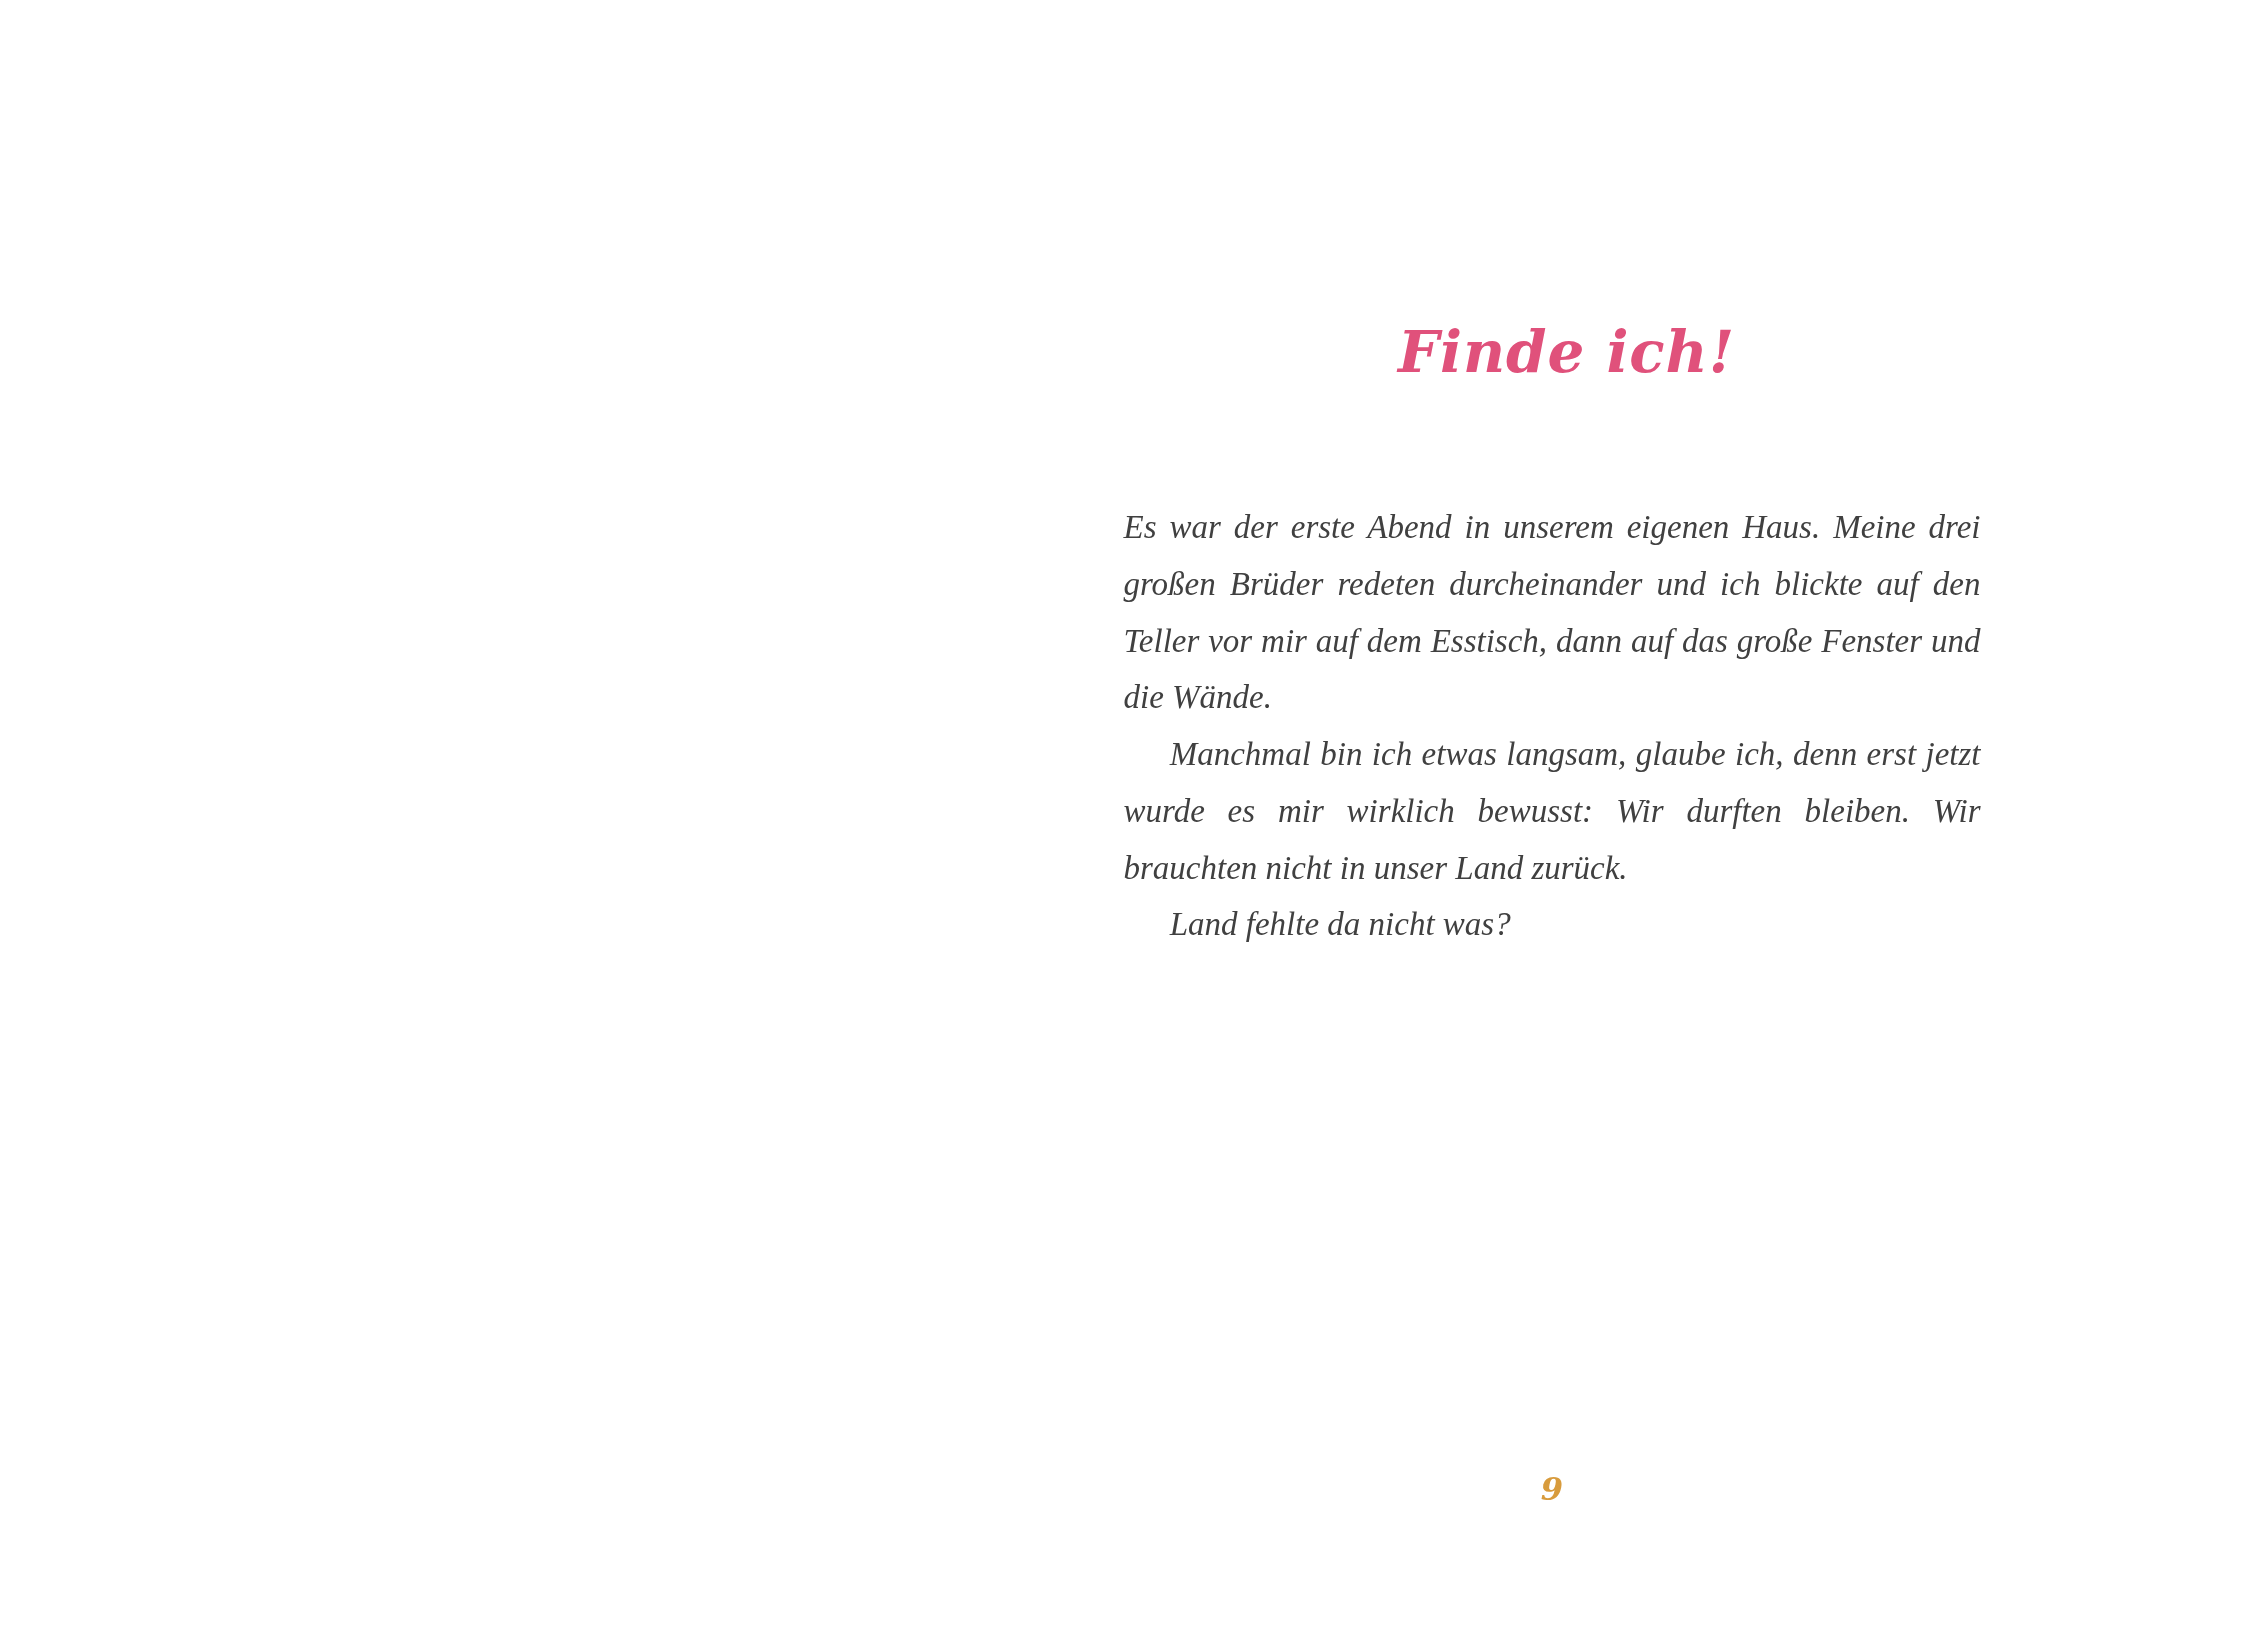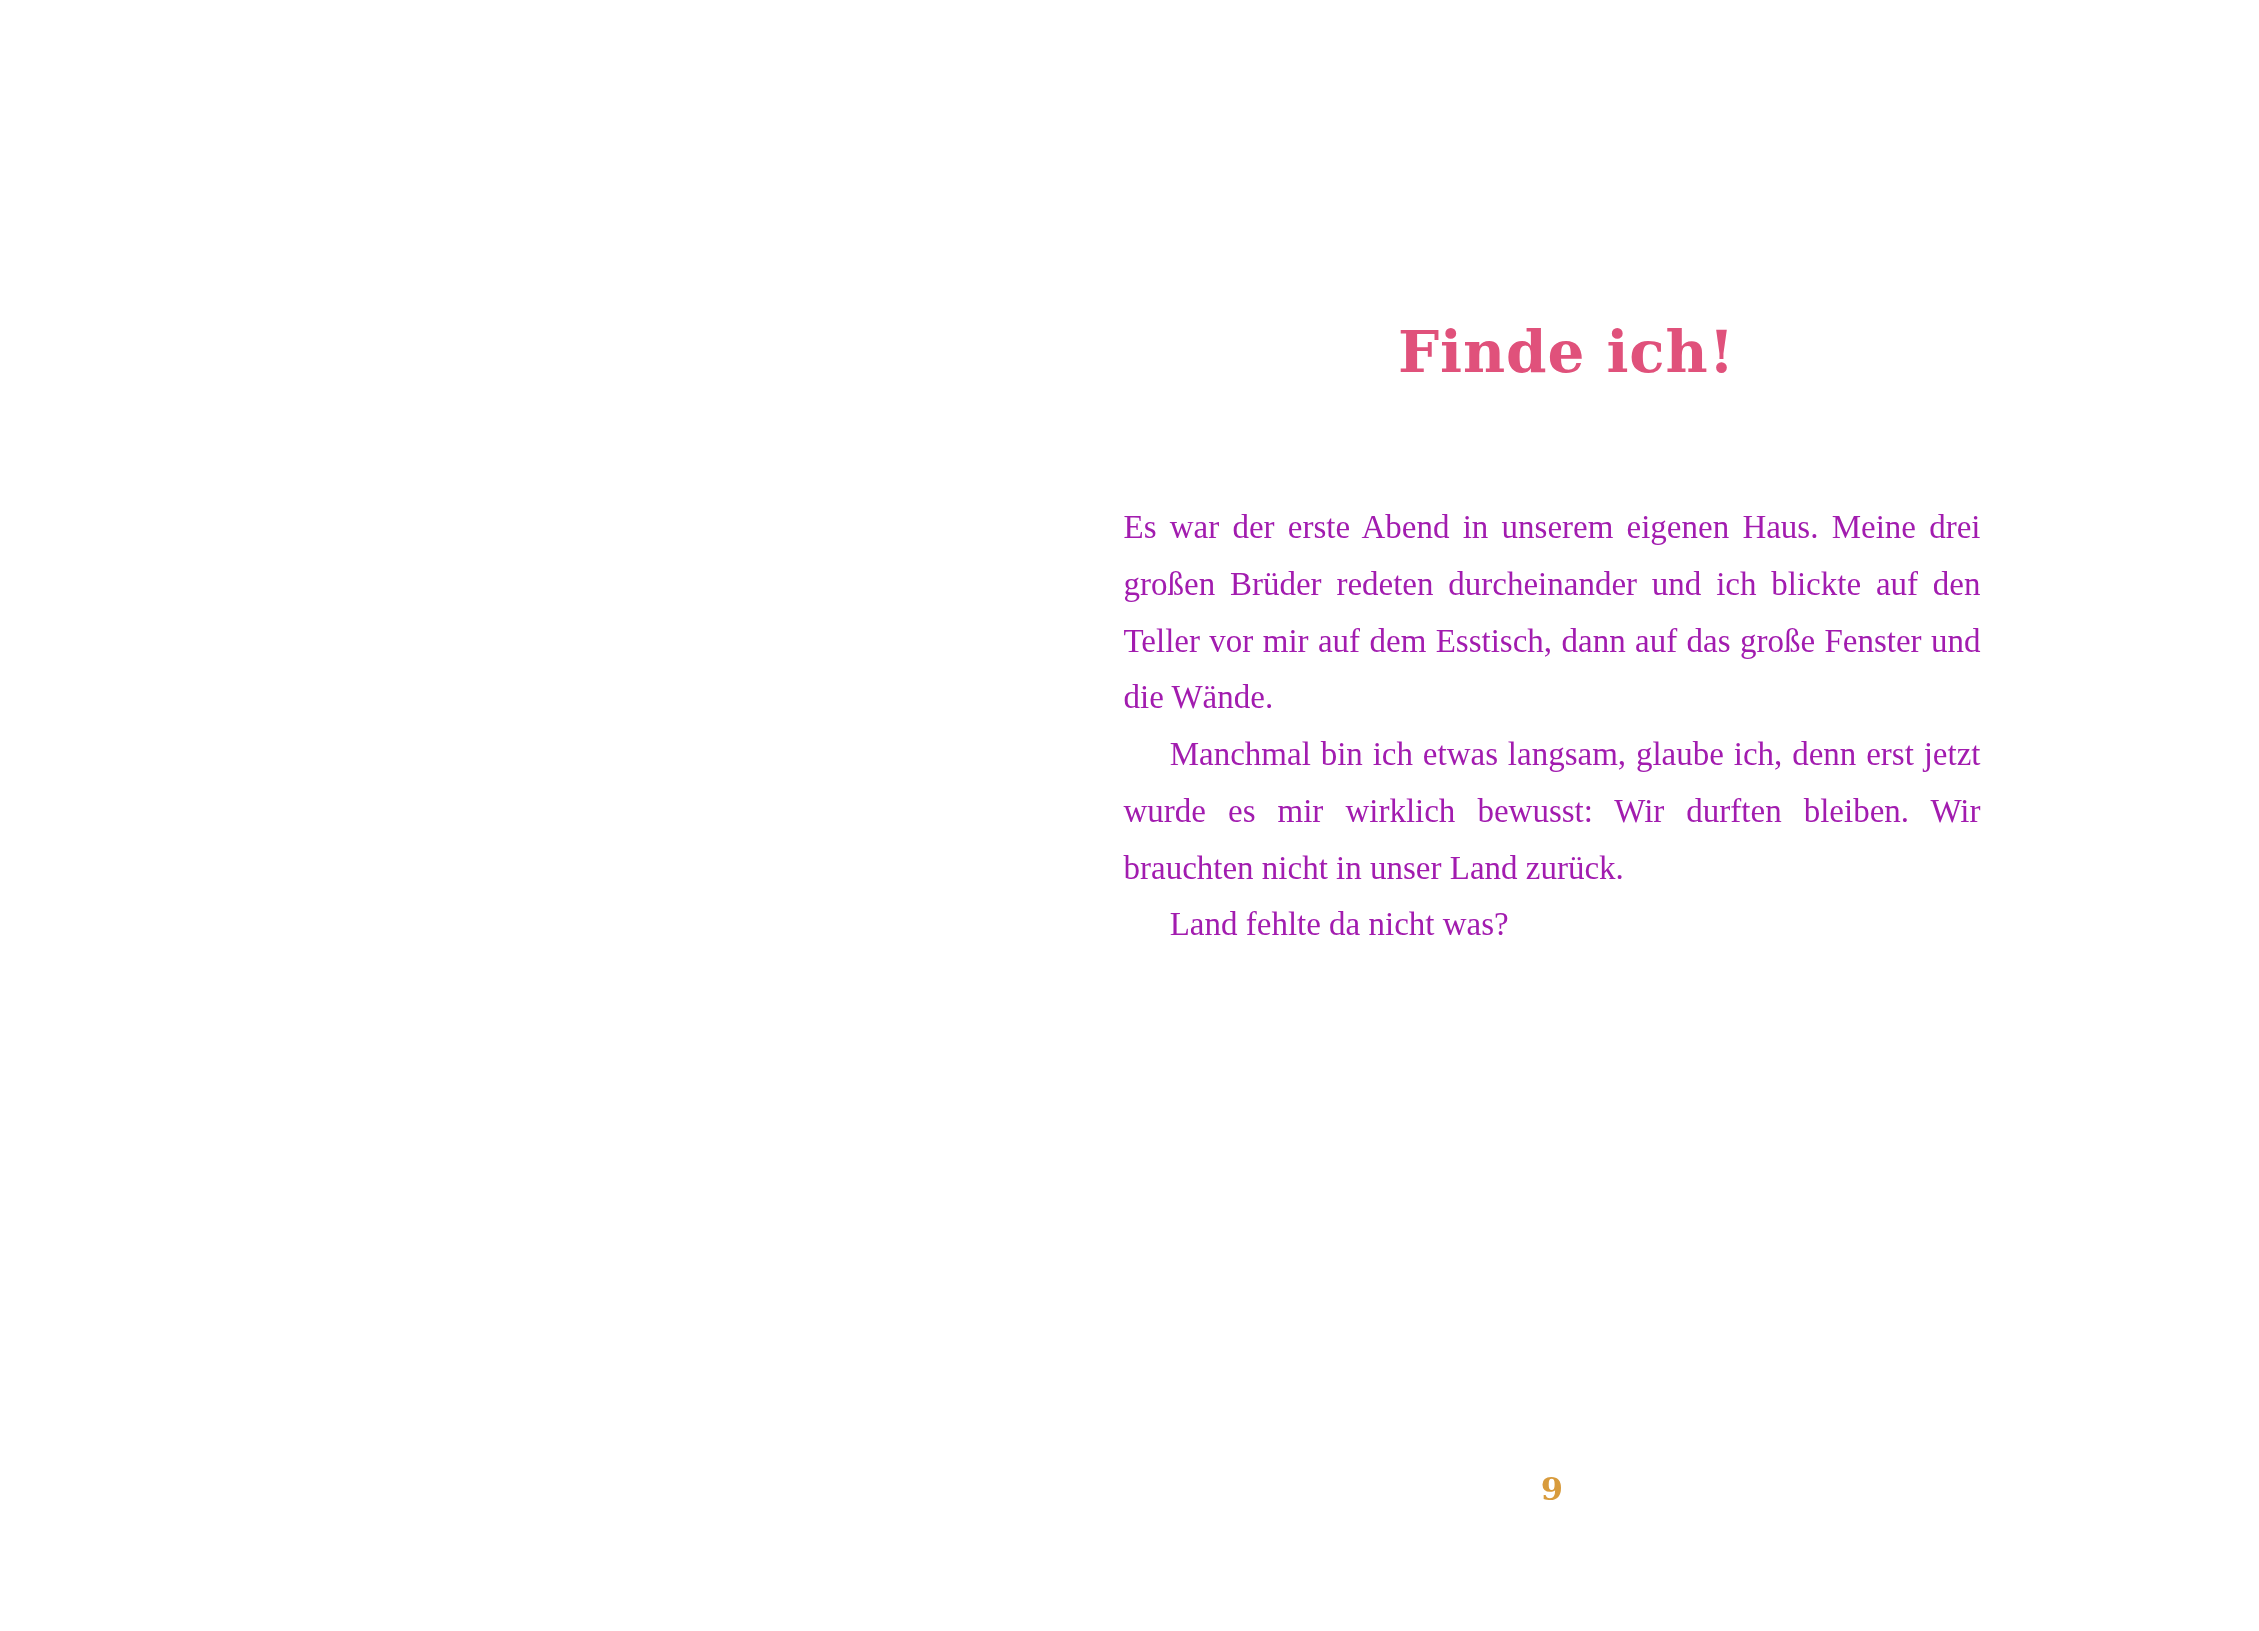--- a/index.html
+++ b/index.html
@@ -13,20 +13,21 @@
     font-family: "Liberation Serif", serif;
     overflow: hidden;
   }
 
   .spread {
     position: relative;
     width: 1965px;
     height: 1632px;
     display: flex;
     background: #ffffff;
+    font-style: italic;
   }
 
   .page {
     position: relative;
     height: 100%;
     box-sizing: border-box;
   }
 
   .page-left {
     width: 1130px;
@@ -50,21 +51,21 @@
     line-height: 1.1;
   }
 
   .body-text {
     position: absolute;
     top: 499px;
     left: 141px;
     width: 857px;
     font-size: 33px;
     line-height: 1.72;
-    color: #a21caf;
+    color: #404040;
     text-align: justify;
     text-justify: inter-word;
     hyphens: manual;
   }
 
   .body-text p {
     margin: 0;
   }
 
   .body-text p.indent {

